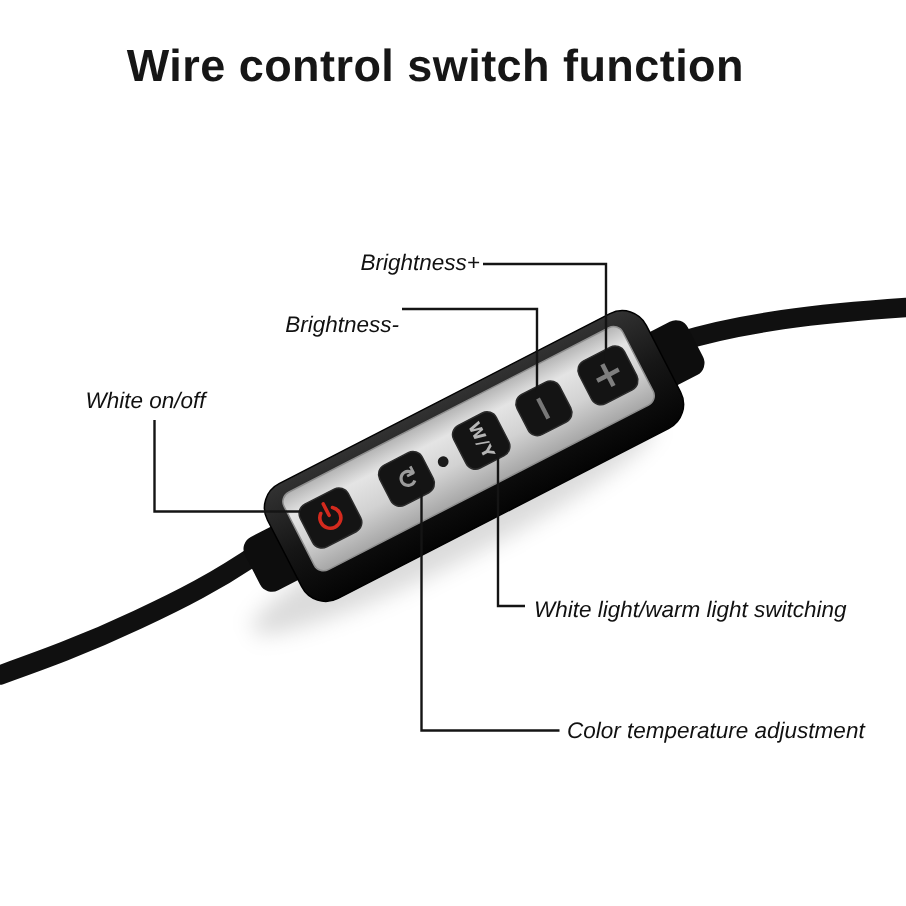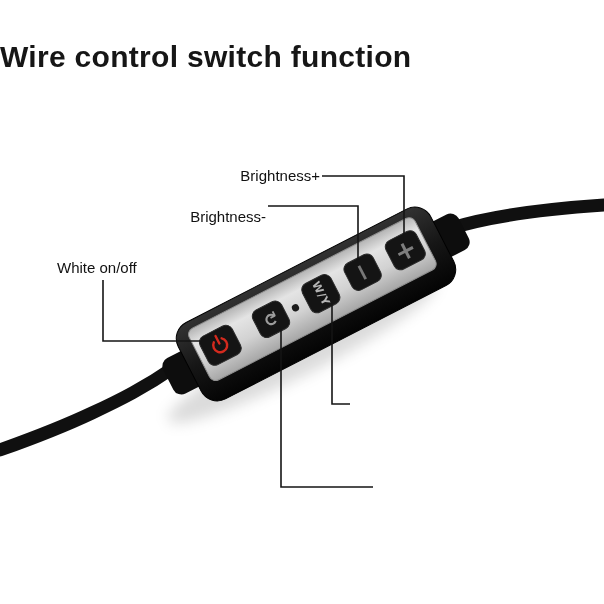--- a/index.html
+++ b/index.html
@@ -11,32 +11,32 @@
     font-family: "Liberation Sans", sans-serif;
     position: relative;
     overflow: hidden;
   }
   .stage { position: absolute; inset: 0; }
   .title {
     position: absolute;
     top: 28px;
     left: 0;
     width: 496px;
-    text-align: left;
+    text-align: right;
     font-size: 30px;
     font-weight: 600;
     color: #161616;
     letter-spacing: 0.3px;
-    margin-top: 12px;
   }
   .callout {
     position: absolute;
     font-size: 15px;
     color: #111111;
     white-space: nowrap;
+    font-style: italic;
   }
   #label-brightness-up  { right: 284px; top: 167px; }
   #label-brightness-down{ right: 338px; top: 208px; }
   #label-power          { left: 57px;  top: 259px; }
   #label-white-warm     { left: 356px; top: 398px; }
   #label-color-temp     { left: 378px; top: 479px; }
   svg.device-svg { position: absolute; left: 0; top: 0; }
   svg text { font-family: "DejaVu Sans", sans-serif; }
 </style>
 </head>
@@ -109,14 +109,16 @@
     <path d="M 103 280 V 341 H 200" stroke="#141414" stroke-width="1.6" fill="none"></path>
     <path d="M 332 302 V 404 H 350" stroke="#141414" stroke-width="1.6" fill="none"></path>
     <path d="M 281 326 V 487 H 373" stroke="#141414" stroke-width="1.6" fill="none"></path>
   </svg>
 
   <div class="title">Wire control switch function</div>
 
   <div class="callout" id="label-brightness-up">Brightness+</div>
   <div class="callout" id="label-brightness-down">Brightness-</div>
   <div class="callout" id="label-power">White on/off</div>
+  <div class="callout" id="label-white-warm">White light/warm light switching</div>
+  <div class="callout" id="label-color-temp">Color temperature adjustment</div>
 
 </div>
 
 </body></html>

